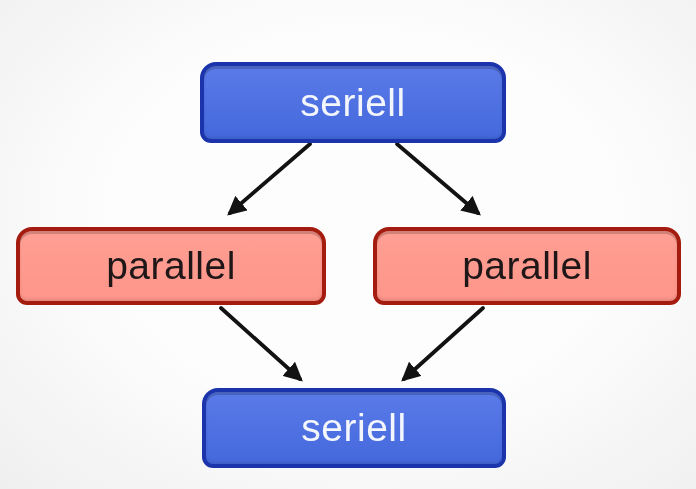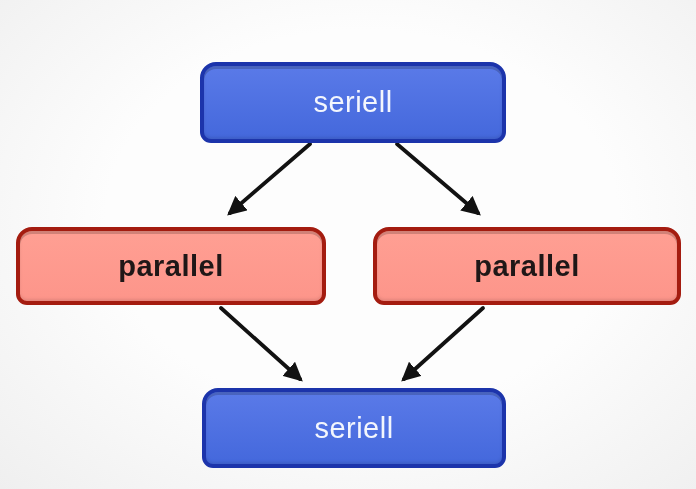--- a/index.html
+++ b/index.html
@@ -28,36 +28,35 @@
   }
   .node {
     position: absolute;
     box-sizing: border-box;
     display: flex;
     align-items: center;
     justify-content: center;
     border-width: 4px;
     border-style: solid;
     border-radius: 16px 16px 11px 11px;
-    font-size: 29px;
+    font-size: 39px;
     letter-spacing: 0.5px;
     box-shadow:
       inset 0 3px 0 rgba(0,0,0,0.18),
       inset 0 -2px 3px rgba(0,0,0,0.10);
   }
   .node.seriell {
     background: linear-gradient(var(--seriell_fill_top), var(--seriell_fill));
     border-color: var(--seriell_border);
     color: var(--seriell_text);
   }
   .node.parallel {
     background: linear-gradient(var(--parallel_fill_top), var(--parallel_fill));
     border-color: var(--parallel_border);
     color: var(--parallel_text);
-    font-weight: bold;
   }
   .node-top      { left: 200px; top:  62px; width: 306px; height: 81px; }
   .node-left     { left:  16px; top: 227px; width: 310px; height: 78px; }
   .node-right    { left: 373px; top: 227px; width: 308px; height: 78px; }
   .node-bottom   { left: 202px; top: 388px; width: 304px; height: 80px; }
 </style>
 </head>
 <body>
 
 <div class="canvas">

